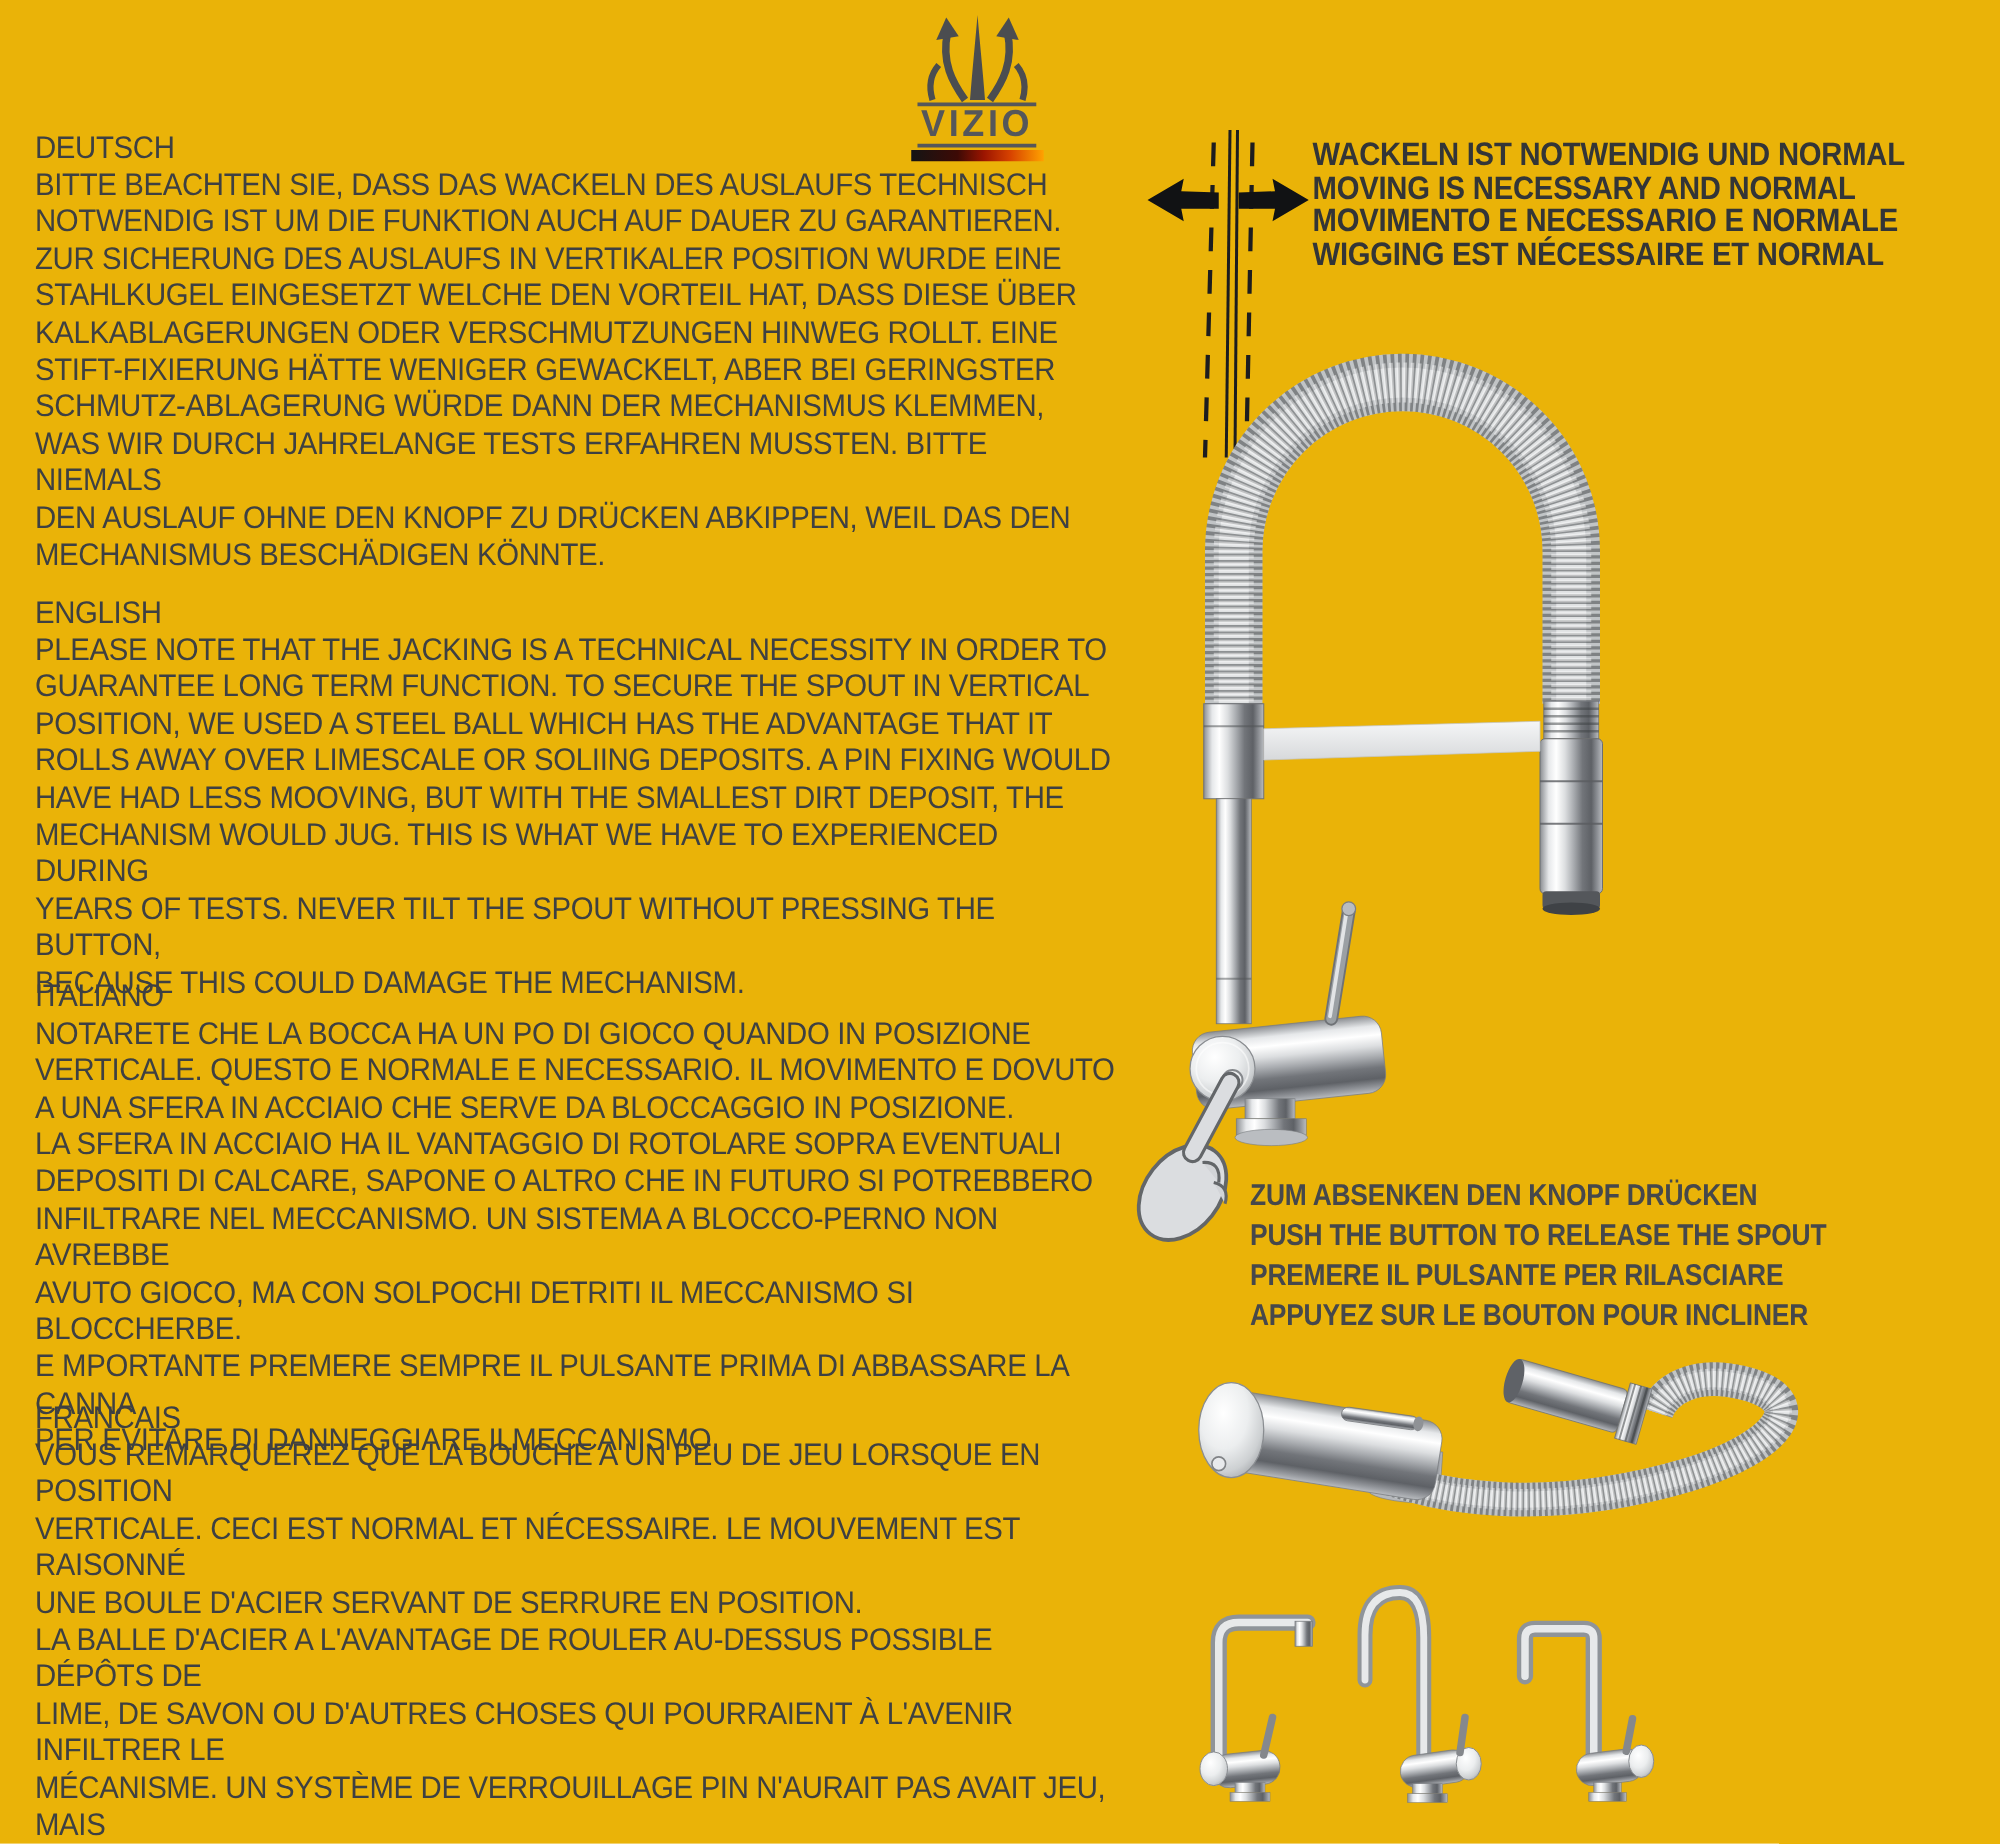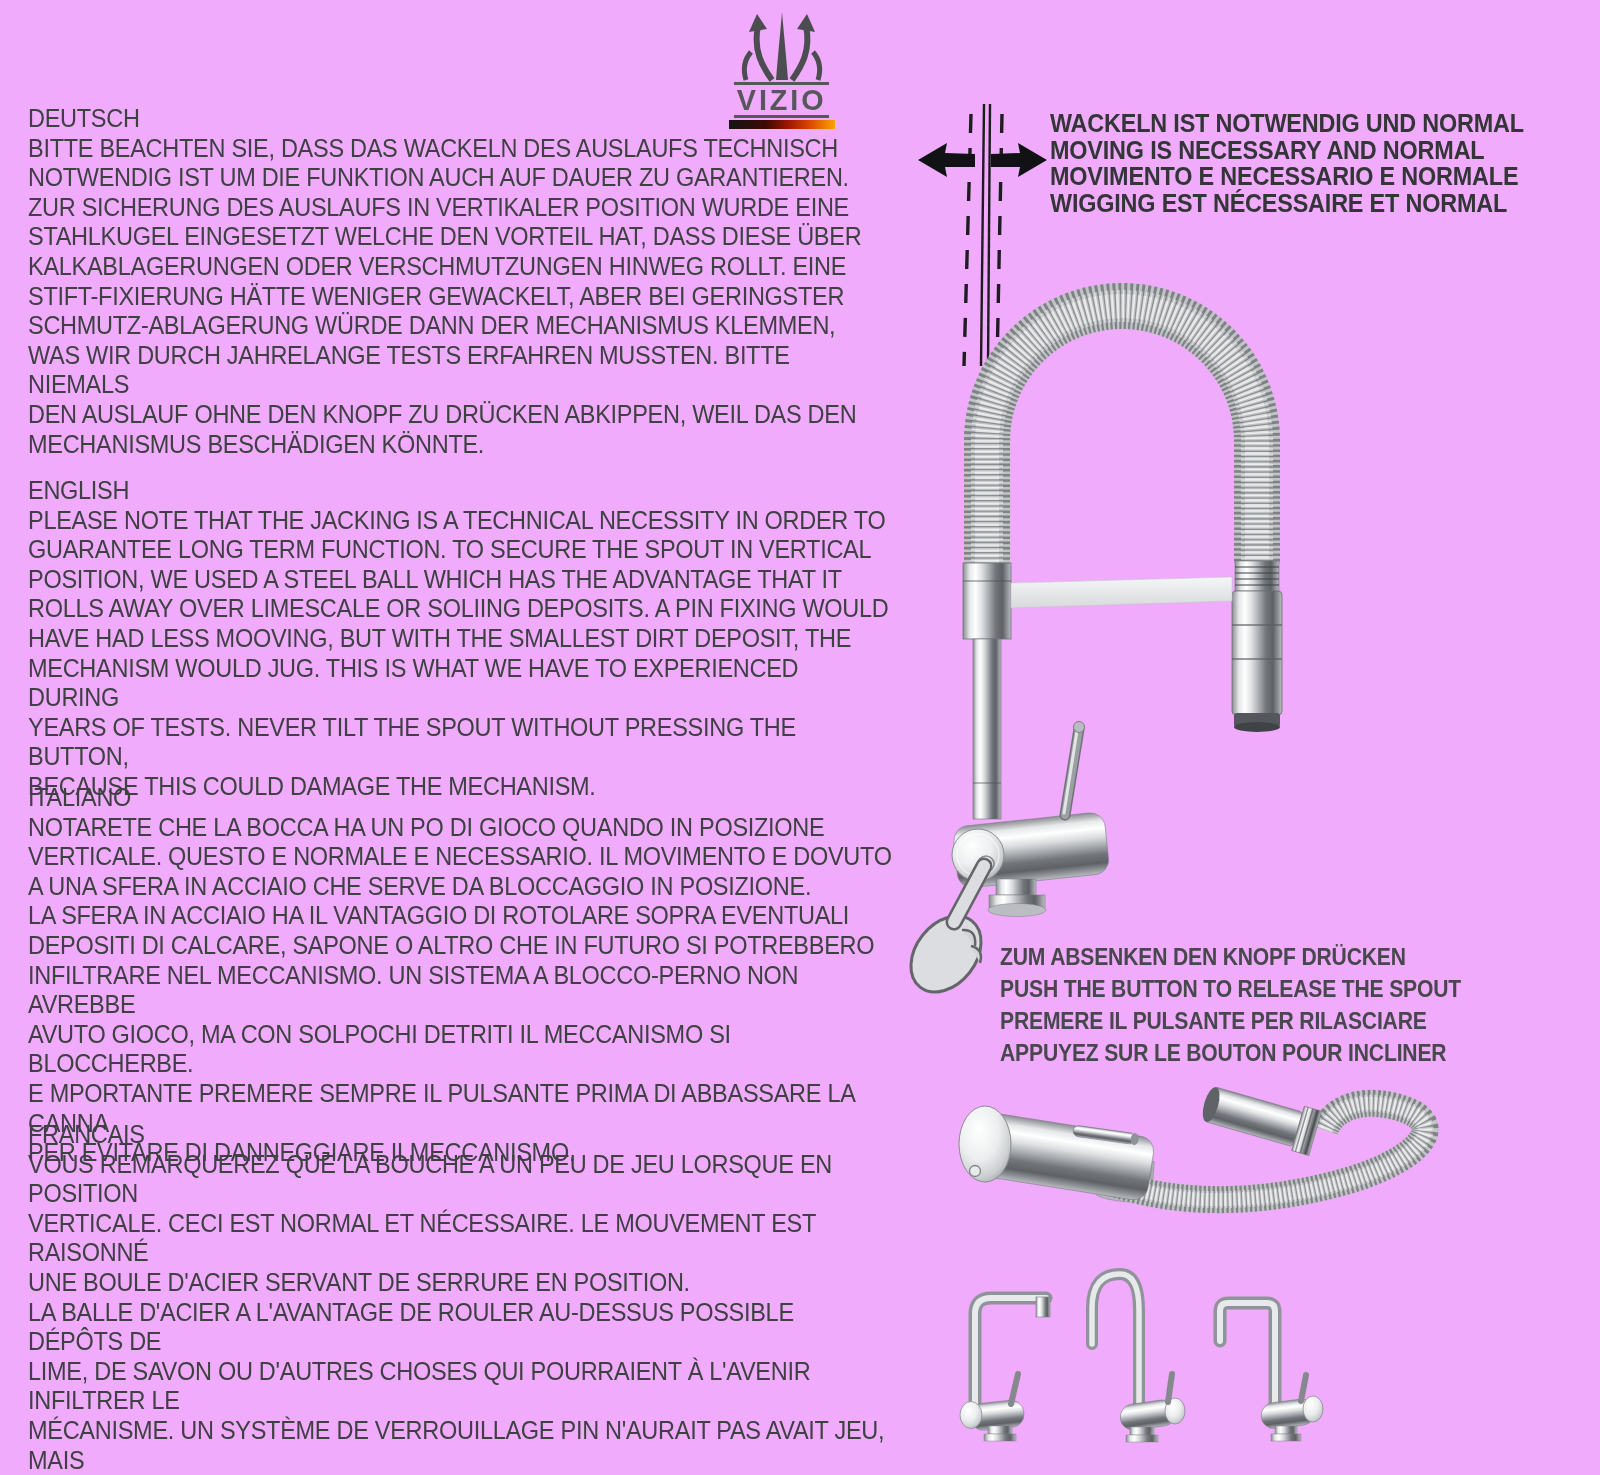--- a/index.html
+++ b/index.html
@@ -1,17 +1,17 @@
 <!DOCTYPE html>
 <html><head>
 <meta charset="utf-8">
 <style>
   html,body{margin:0;padding:0;background:#ffffff;}
   .page{
-    position:relative;width:1600px;height:1475px;background:#f0abfc;
+    position:relative;width:1600px;height:1475px;background:#eab308;
     overflow:hidden;font-family:"Liberation Sans","DejaVu Sans",sans-serif;
   }
   
   .logo{position:absolute;left:722px;top:8px;width:120px;text-align:center;}
   .logo .crown{display:block;margin:0 auto;}
   .logo .wordmark{
     display:inline-block;font-weight:700;font-size:30px;letter-spacing:3px;
     color:#55575a;border-top:3px solid #55575a;border-bottom:3px solid #55575a;
     padding:0 3px;line-height:1.0;transform:scaleX(.96);transform-origin:center;
   }

